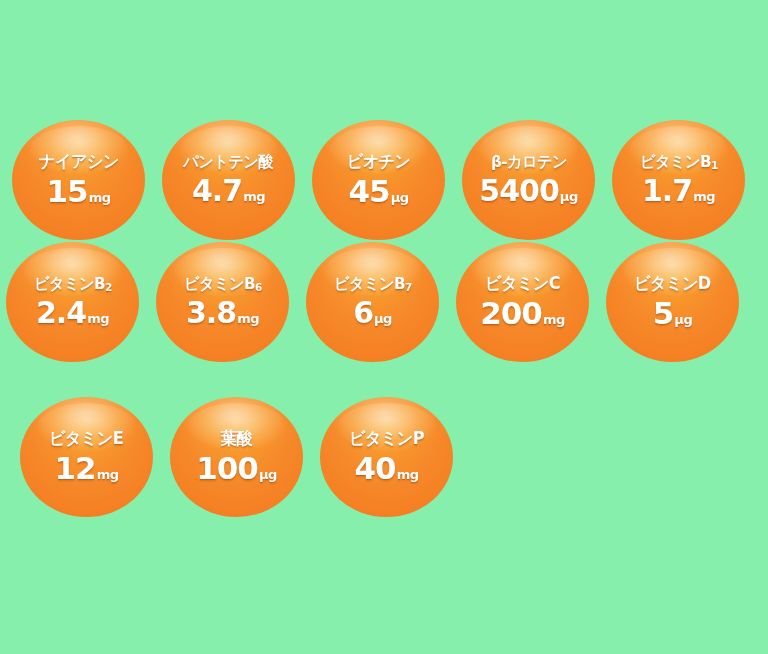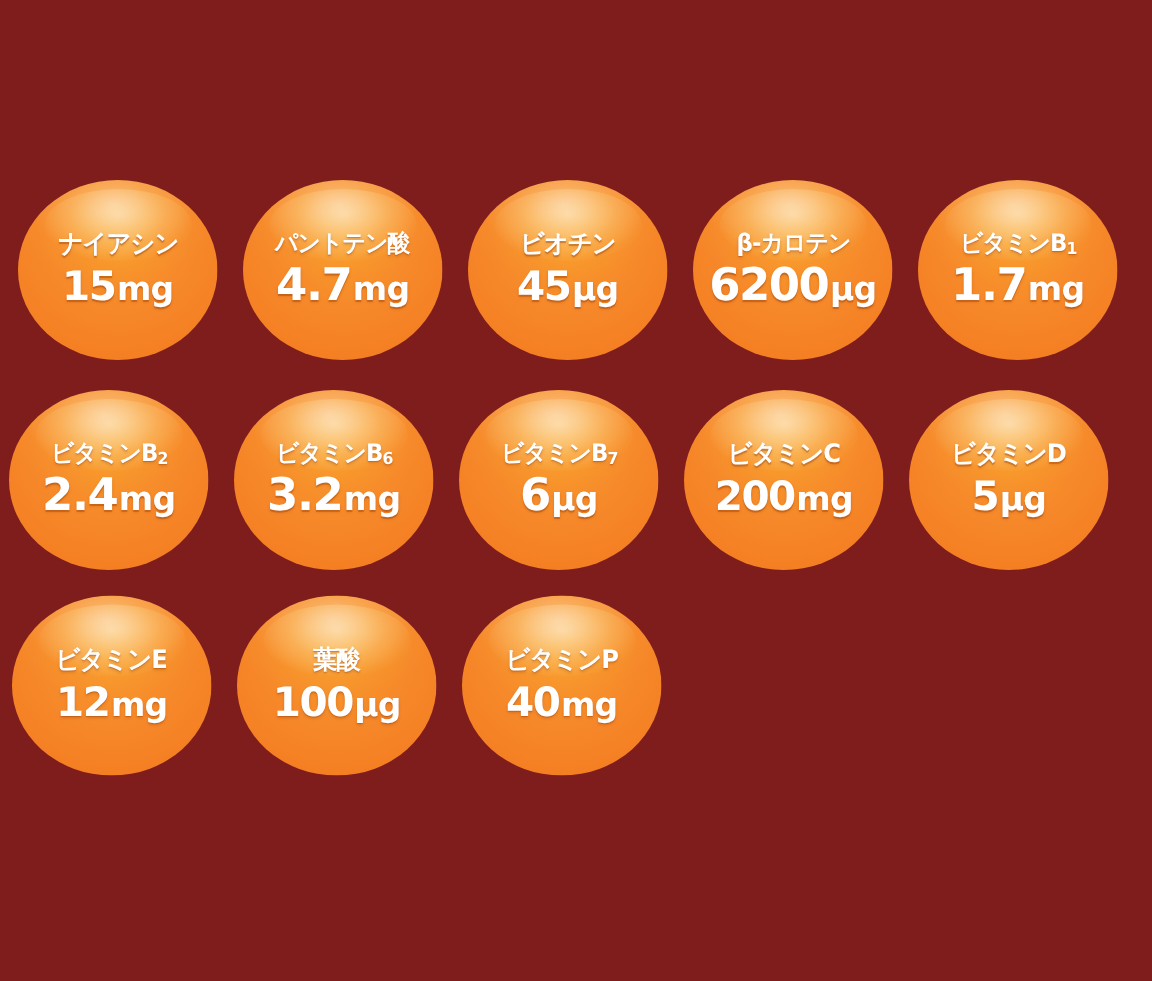--- a/index.html
+++ b/index.html
@@ -11,32 +11,32 @@
     height: 654px;
     background: #ffffff;
     font-family: "DejaVu Sans", "Liberation Sans", sans-serif;
     overflow: hidden;
   }
 
   #nutrient-panel {
     position: relative;
     width: 768px;
     height: 654px;
-    background: #7f1d1d;
+    background: #86efac;
   }
 
   .nutrient-row {
     position: absolute;
     display: flex;
     align-items: center;
   }
 
   #row-1 { left: 12px; top: 120px; }
-  #row-2 { left: 6px;  top: 260px; }
-  #row-3 { left: 8px;  top: 397px; }
+  #row-2 { left: 6px;  top: 242px; }
+  #row-3 { left: 20px;  top: 397px; }
 
   .nutrient-bubble {
     position: relative;
     width: 133px;
     height: 120px;
     margin-right: 17px;
     border-radius: 50%;
     background:
       radial-gradient(ellipse 70% 52% at 48% 14%,
          rgba(255,255,255,0.42) 0%,
@@ -94,27 +94,27 @@
 
   .nutrient-amount {
     font-size: 31px;
     letter-spacing: -1.2px;
     display: flex;
     align-items: baseline;
     justify-content: center;
   }
 
   .amount-value {
-    font-size: 27px;
+    font-size: 31px;
     font-weight: bold;
     letter-spacing: -1px;
   }
 
   .amount-unit {
-    font-size: 22px;
+    font-size: 13px;
     font-weight: bold;
     margin-left: 1px;
     letter-spacing: -0.5px;
   }
 
   .sub {
     font-size: 11px;
     vertical-align: baseline;
     position: relative;
     top: 2px;
@@ -160,21 +160,21 @@
         <span class="amount-value">45</span>
           <span class="amount-unit">μg</span>
       </div>
     </div>
 
     <div class="nutrient-bubble wide">
       <div class="bubble-text nutrient-name">
         <span>β-カロテン</span><span class="sub"></span>
       </div>
       <div class="bubble-text nutrient-amount">
-        <span class="amount-value">6200</span>
+        <span class="amount-value">5400</span>
           <span class="amount-unit">μg</span>
       </div>
     </div>
 
     <div class="nutrient-bubble wide">
       <div class="bubble-text nutrient-name">
         <span>ビタミンB</span><span class="sub">1</span>
       </div>
       <div class="bubble-text nutrient-amount">
         <span class="amount-value">1.7</span>
@@ -194,21 +194,21 @@
         <span class="amount-value">2.4</span>
           <span class="amount-unit">mg</span>
       </div>
     </div>
 
     <div class="nutrient-bubble wide">
       <div class="bubble-text nutrient-name">
         <span>ビタミンB</span><span class="sub">6</span>
       </div>
       <div class="bubble-text nutrient-amount">
-        <span class="amount-value">3.2</span>
+        <span class="amount-value">3.8</span>
           <span class="amount-unit">mg</span>
       </div>
     </div>
 
     <div class="nutrient-bubble wide">
       <div class="bubble-text nutrient-name">
         <span>ビタミンB</span><span class="sub">7</span>
       </div>
       <div class="bubble-text nutrient-amount">
         <span class="amount-value">6</span>

